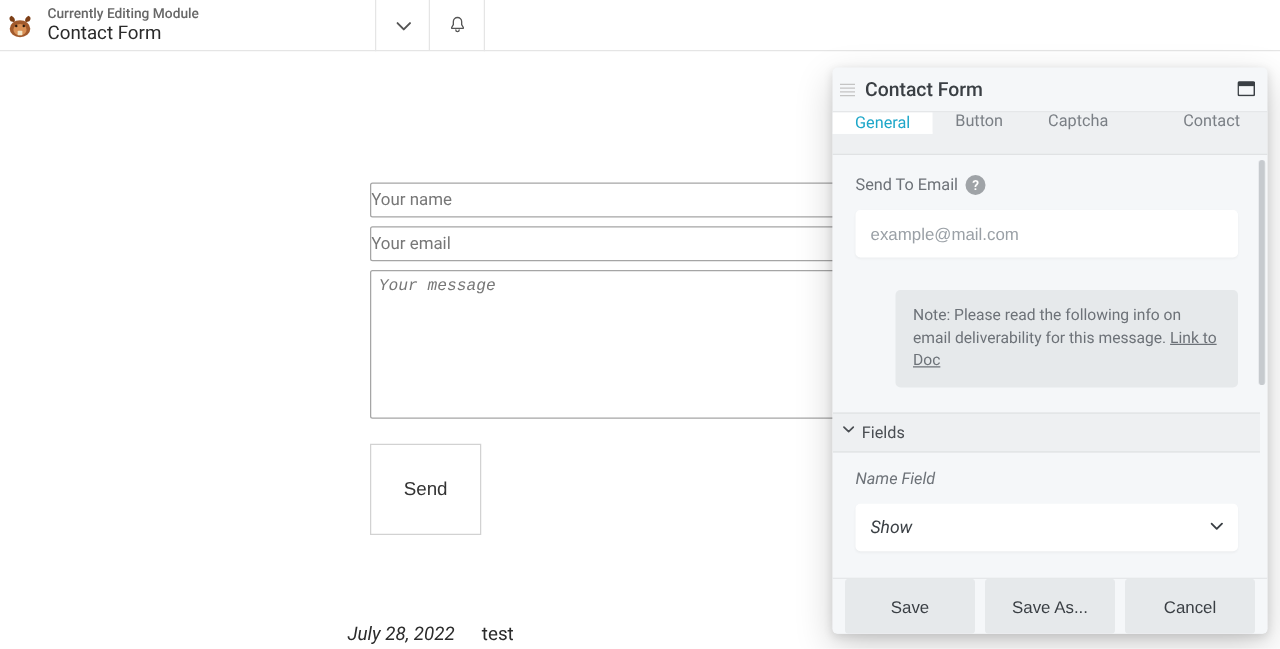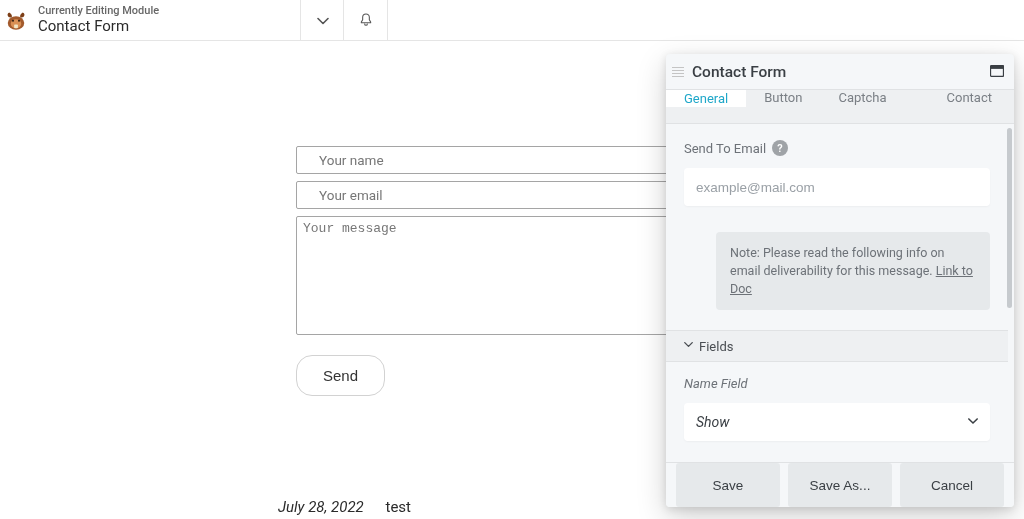--- a/index.html
+++ b/index.html
@@ -56,45 +56,46 @@
   .topbar-iconbtn.left { margin-left: -44px; border-right: none; border-left: 1px solid #e5e5e5; }
 
   
   .canvas { position: relative; padding-top: 105px; padding-left: 296px; }
   .form-preview { width: 411px; }
   .fp-input {
     width: 100%;
     height: 28px;
     border: 1px solid #a5a5a5;
     border-radius: 2px;
-    padding: 2px 22px;
+    padding: 2px 0;
     font-size: 13.5px;
     color: #555;
     margin-bottom: 7px;
     font-family: inherit;
   }
   .fp-input::placeholder { color: #777; }
   .fp-textarea {
     width: 100%;
     height: 119px;
     border: 1px solid #a5a5a5;
     border-radius: 2px;
     padding: 4px 6px;
     font-family: "Courier New", monospace;
     font-size: 13px;
     color: #555;
     resize: none;
     margin-bottom: 16px;
+    font-style: italic;
   }
   .fp-textarea::placeholder { color: #777; }
   .fp-submit {
     border: 1px solid #d2d2d2;
     background: #fff;
-    border-radius: 16px;
-    padding: 11px 26px;
+    border-radius: 0;
+    padding: 27px 26px;
     font-size: 15px;
     color: #333;
     cursor: pointer;
   }
   .post-meta {
     position: absolute;
     left: 278px;
     top: 498px;
     font-size: 15px;
     color: #2b2b2b;
@@ -229,21 +230,21 @@
   .note-box a { color: #6d7278; text-decoration: underline; cursor: pointer; }
 
   .accordion {
     background: #eef0f2;
     border-top: 1px solid #e0e2e4;
     border-bottom: 1px solid #e0e2e4;
     height: 32px;
     display: flex;
     align-items: center;
     gap: 6px;
-    padding: 0 18px;
+    padding: 0 8px;
     font-size: 13px;
     color: #4a4e53;
     cursor: pointer;
   }
   .acc-icon { font-size: 10px; color: #4a4e53; transform: translateY(-1px); }
 
   .sub-pad { padding: 14px 18px 4px 18px; font-style: italic; }
   .sub-label { font-size: 13px; color: #6d7278; margin-bottom: 12px; }
   .panel-select {
     width: 100%;

